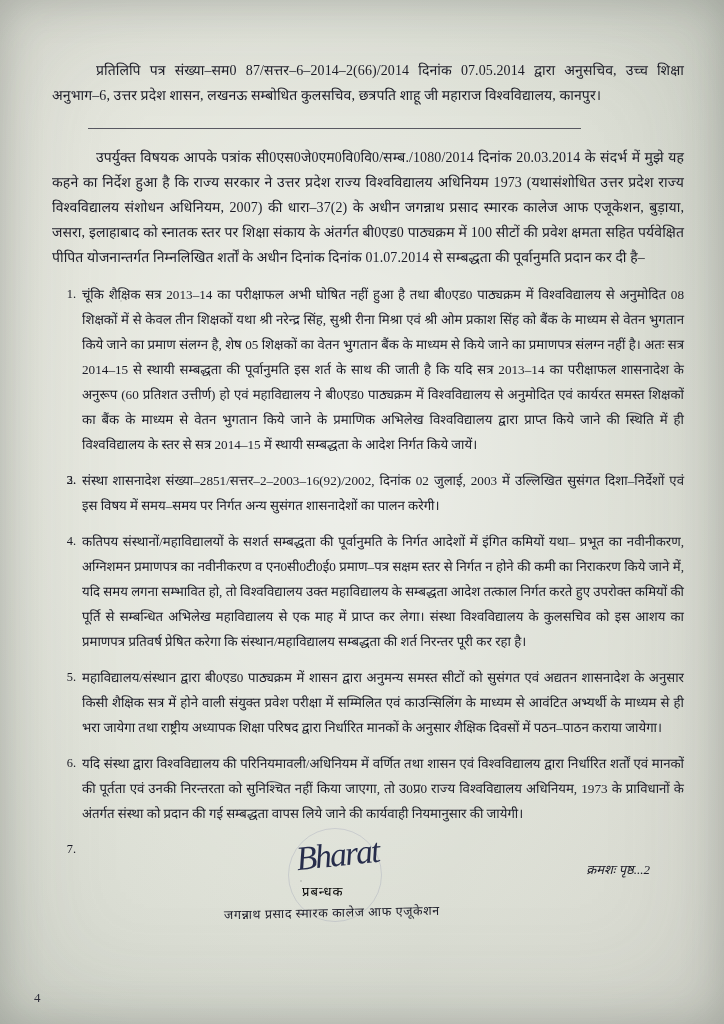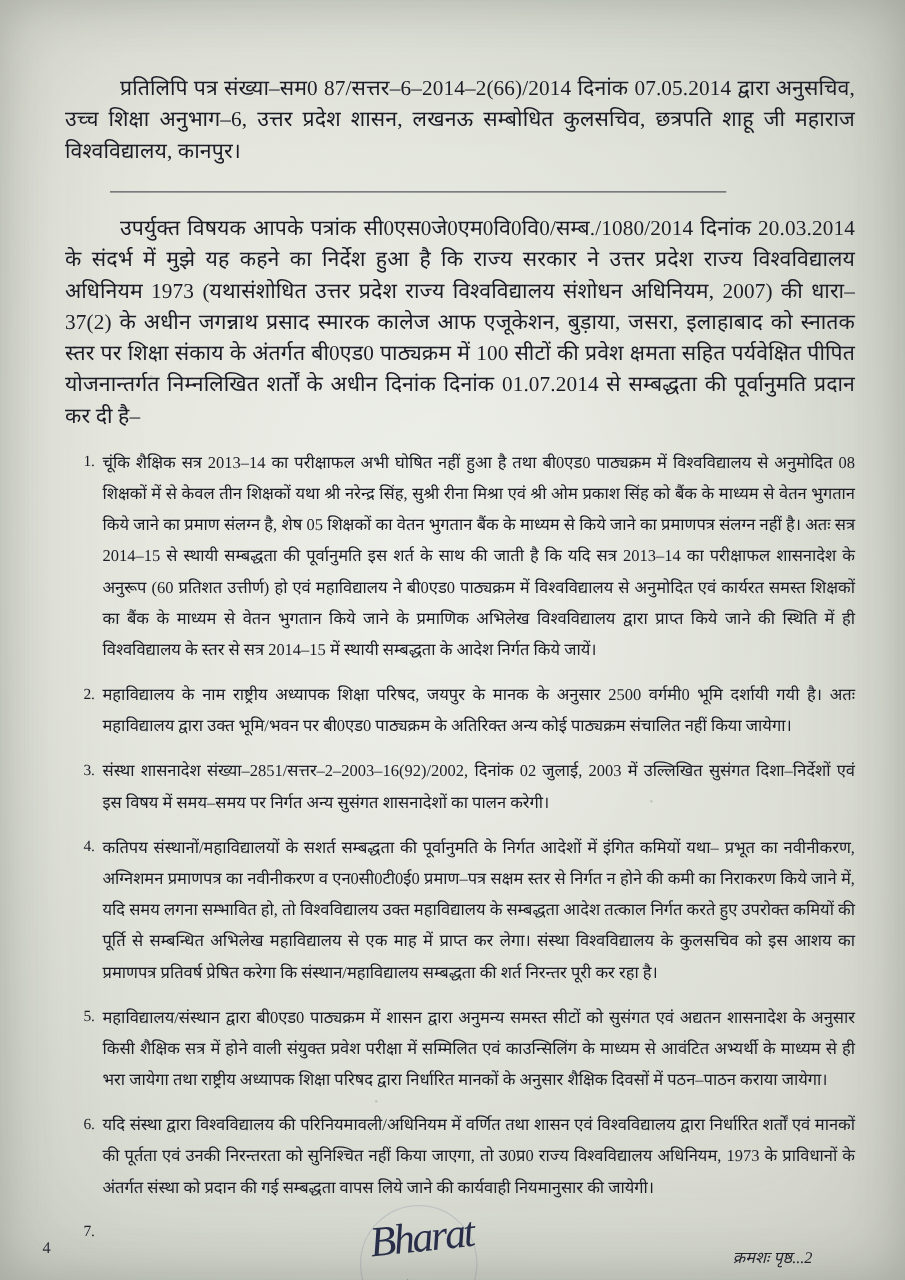--- a/index.html
+++ b/index.html
@@ -31,21 +31,21 @@
     box-shadow: inset 0 0 40px rgba(90,95,90,0.30), inset 0 0 120px rgba(90,95,90,0.18);
     pointer-events: none;
   }
   .content {
     position: absolute;
     left: 0; top: 0; right: 0; bottom: 0;
     padding: 58px 40px 20px 52px;
     box-sizing: border-box;
   }
   .para {
-    font-size: 17px;
+    font-size: 14px;
     line-height: 25px;
     text-align: justify;
     margin: 0 0 0 0;
     letter-spacing: 0.1px;
     color: #1b1b26;
   }
   .para.indent { text-indent: 44px; }
   .block-top { margin-bottom: 20px; }
   .divider {
     width: 78%;
@@ -160,21 +160,20 @@
 
     <p class="para indent">उपर्युक्त विषयक आपके पत्रांक सी0एस0जे0एम0वि0वि0/सम्ब./1080/2014 दिनांक 20.03.2014 के संदर्भ में मुझे यह कहने का निर्देश हुआ है कि राज्य सरकार ने उत्तर प्रदेश राज्य विश्वविद्यालय अधिनियम 1973 (यथासंशोधित उत्तर प्रदेश राज्य विश्वविद्यालय संशोधन अधिनियम, 2007) की धारा–37(2) के अधीन जगन्नाथ प्रसाद स्मारक कालेज आफ एजूकेशन, बुड़ाया, जसरा, इलाहाबाद को स्नातक स्तर पर शिक्षा संकाय के अंतर्गत बी0एड0 पाठ्यक्रम में 100 सीटों की प्रवेश क्षमता सहित पर्यवेक्षित पीपित योजनान्तर्गत निम्नलिखित शर्तों के अधीन दिनांक दिनांक 01.07.2014 से सम्बद्धता की पूर्वानुमति प्रदान कर दी है–</p>
 
     <ol class="items">
       <li>
         <span class="num">1.</span>
         <span>चूंकि शैक्षिक सत्र 2013–14 का परीक्षाफल अभी घोषित नहीं हुआ है तथा बी0एड0 पाठ्यक्रम में विश्वविद्यालय से अनुमोदित 08 शिक्षकों में से केवल तीन शिक्षकों यथा श्री नरेन्द्र सिंह, सुश्री रीना मिश्रा एवं श्री ओम प्रकाश सिंह को बैंक के माध्यम से वेतन भुगतान किये जाने का प्रमाण संलग्न है, शेष 05 शिक्षकों का वेतन भुगतान बैंक के माध्यम से किये जाने का प्रमाणपत्र संलग्न नहीं है। अतः सत्र 2014–15 से स्थायी सम्बद्धता की पूर्वानुमति इस शर्त के साथ की जाती है कि यदि सत्र 2013–14 का परीक्षाफल शासनादेश के अनुरूप (60 प्रतिशत उत्तीर्ण) हो एवं महाविद्यालय ने बी0एड0 पाठ्यक्रम में विश्वविद्यालय से अनुमोदित एवं कार्यरत समस्त शिक्षकों का बैंक के माध्यम से वेतन भुगतान किये जाने के प्रमाणिक अभिलेख विश्वविद्यालय द्वारा प्राप्त किये जाने की स्थिति में ही विश्वविद्यालय के स्तर से सत्र 2014–15 में स्थायी सम्बद्धता के आदेश निर्गत किये जायें।</span>
       </li>
       <li>
         <span class="num">2.</span>
-        <span>महाविद्यालय के नाम राष्ट्रीय अध्यापक शिक्षा परिषद, जयपुर के मानक के अनुसार 2500 वर्गमी0 भूमि दर्शायी गयी है। अतः महाविद्यालय द्वारा उक्त भूमि/भवन पर बी0एड0 पाठ्यक्रम के अतिरिक्त अन्य कोई पाठ्यक्रम संचालित नहीं किया जायेगा।</span>
       </li>
       <li>
         <span class="num">3.</span>
         <span>संस्था शासनादेश संख्या–2851/सत्तर–2–2003–16(92)/2002, दिनांक 02 जुलाई, 2003 में उल्लिखित सुसंगत दिशा–निर्देशों एवं इस विषय में समय–समय पर निर्गत अन्य सुसंगत शासनादेशों का पालन करेगी।</span>
       </li>
       <li>
         <span class="num">4.</span>
         <span>कतिपय संस्थानों/महाविद्यालयों के सशर्त सम्बद्धता की पूर्वानुमति के निर्गत आदेशों में इंगित कमियों यथा– प्रभूत का नवीनीकरण, अग्निशमन प्रमाणपत्र का नवीनीकरण व एन0सी0टी0ई0 प्रमाण–पत्र सक्षम स्तर से निर्गत न होने की कमी का निराकरण किये जाने में, यदि समय लगना सम्भावित हो, तो विश्वविद्यालय उक्त महाविद्यालय के सम्बद्धता आदेश तत्काल निर्गत करते हुए उपरोक्त कमियों की पूर्ति से सम्बन्धित अभिलेख महाविद्यालय से एक माह में प्राप्त कर लेगा। संस्था विश्वविद्यालय के कुलसचिव को इस आशय का प्रमाणपत्र प्रतिवर्ष प्रेषित करेगा कि संस्थान/महाविद्यालय सम्बद्धता की शर्त निरन्तर पूरी कर रहा है।</span>
       </li>
       <li>

